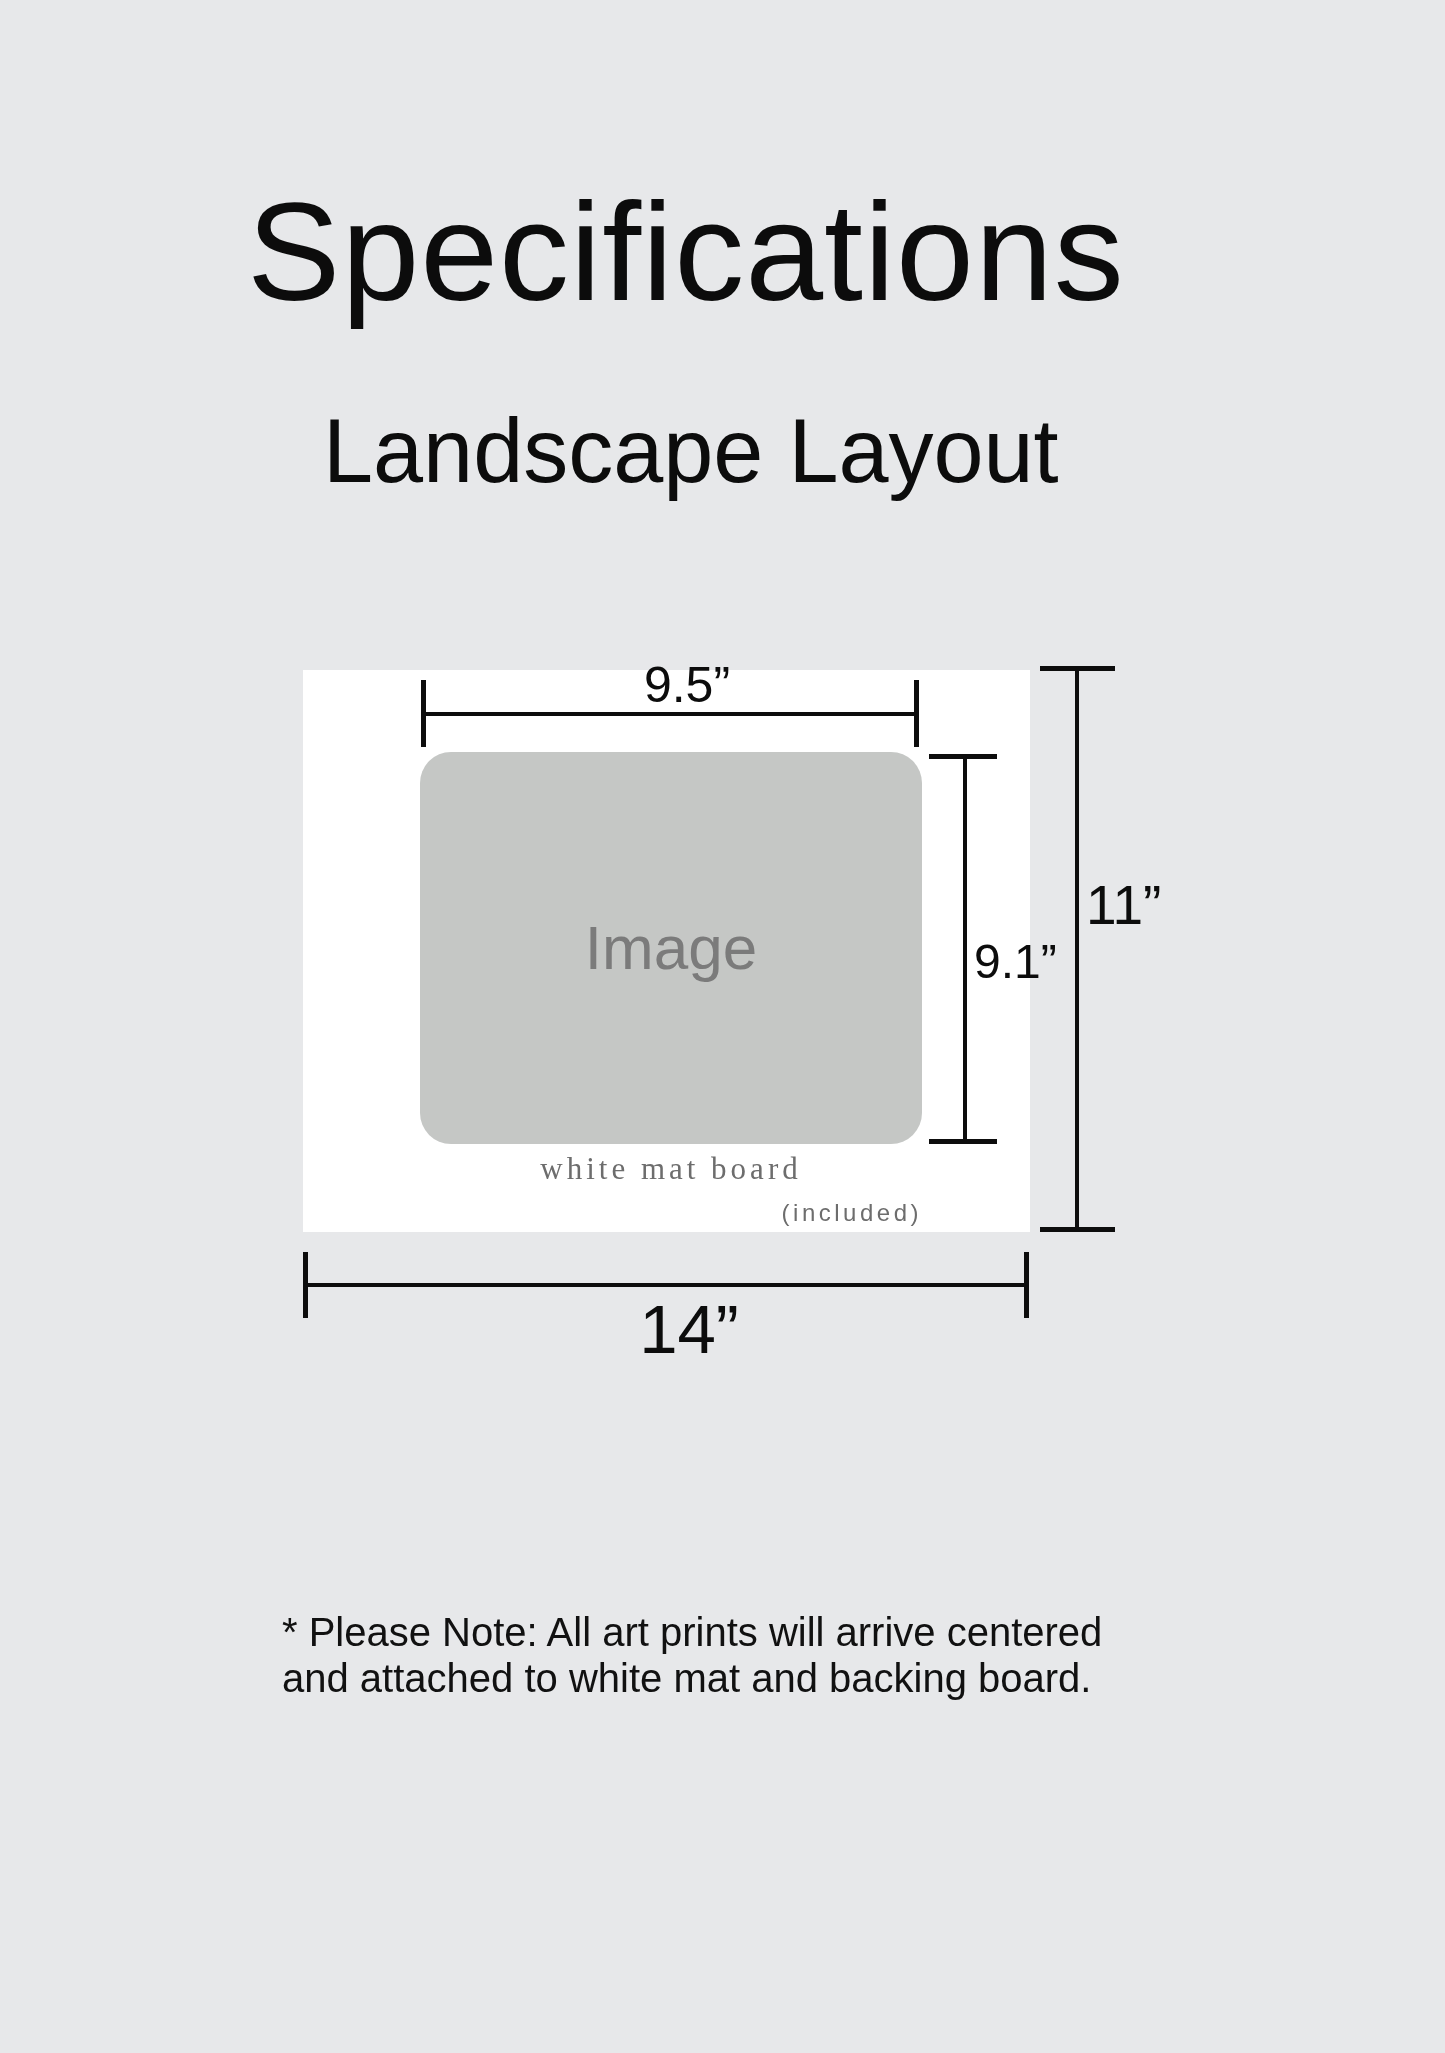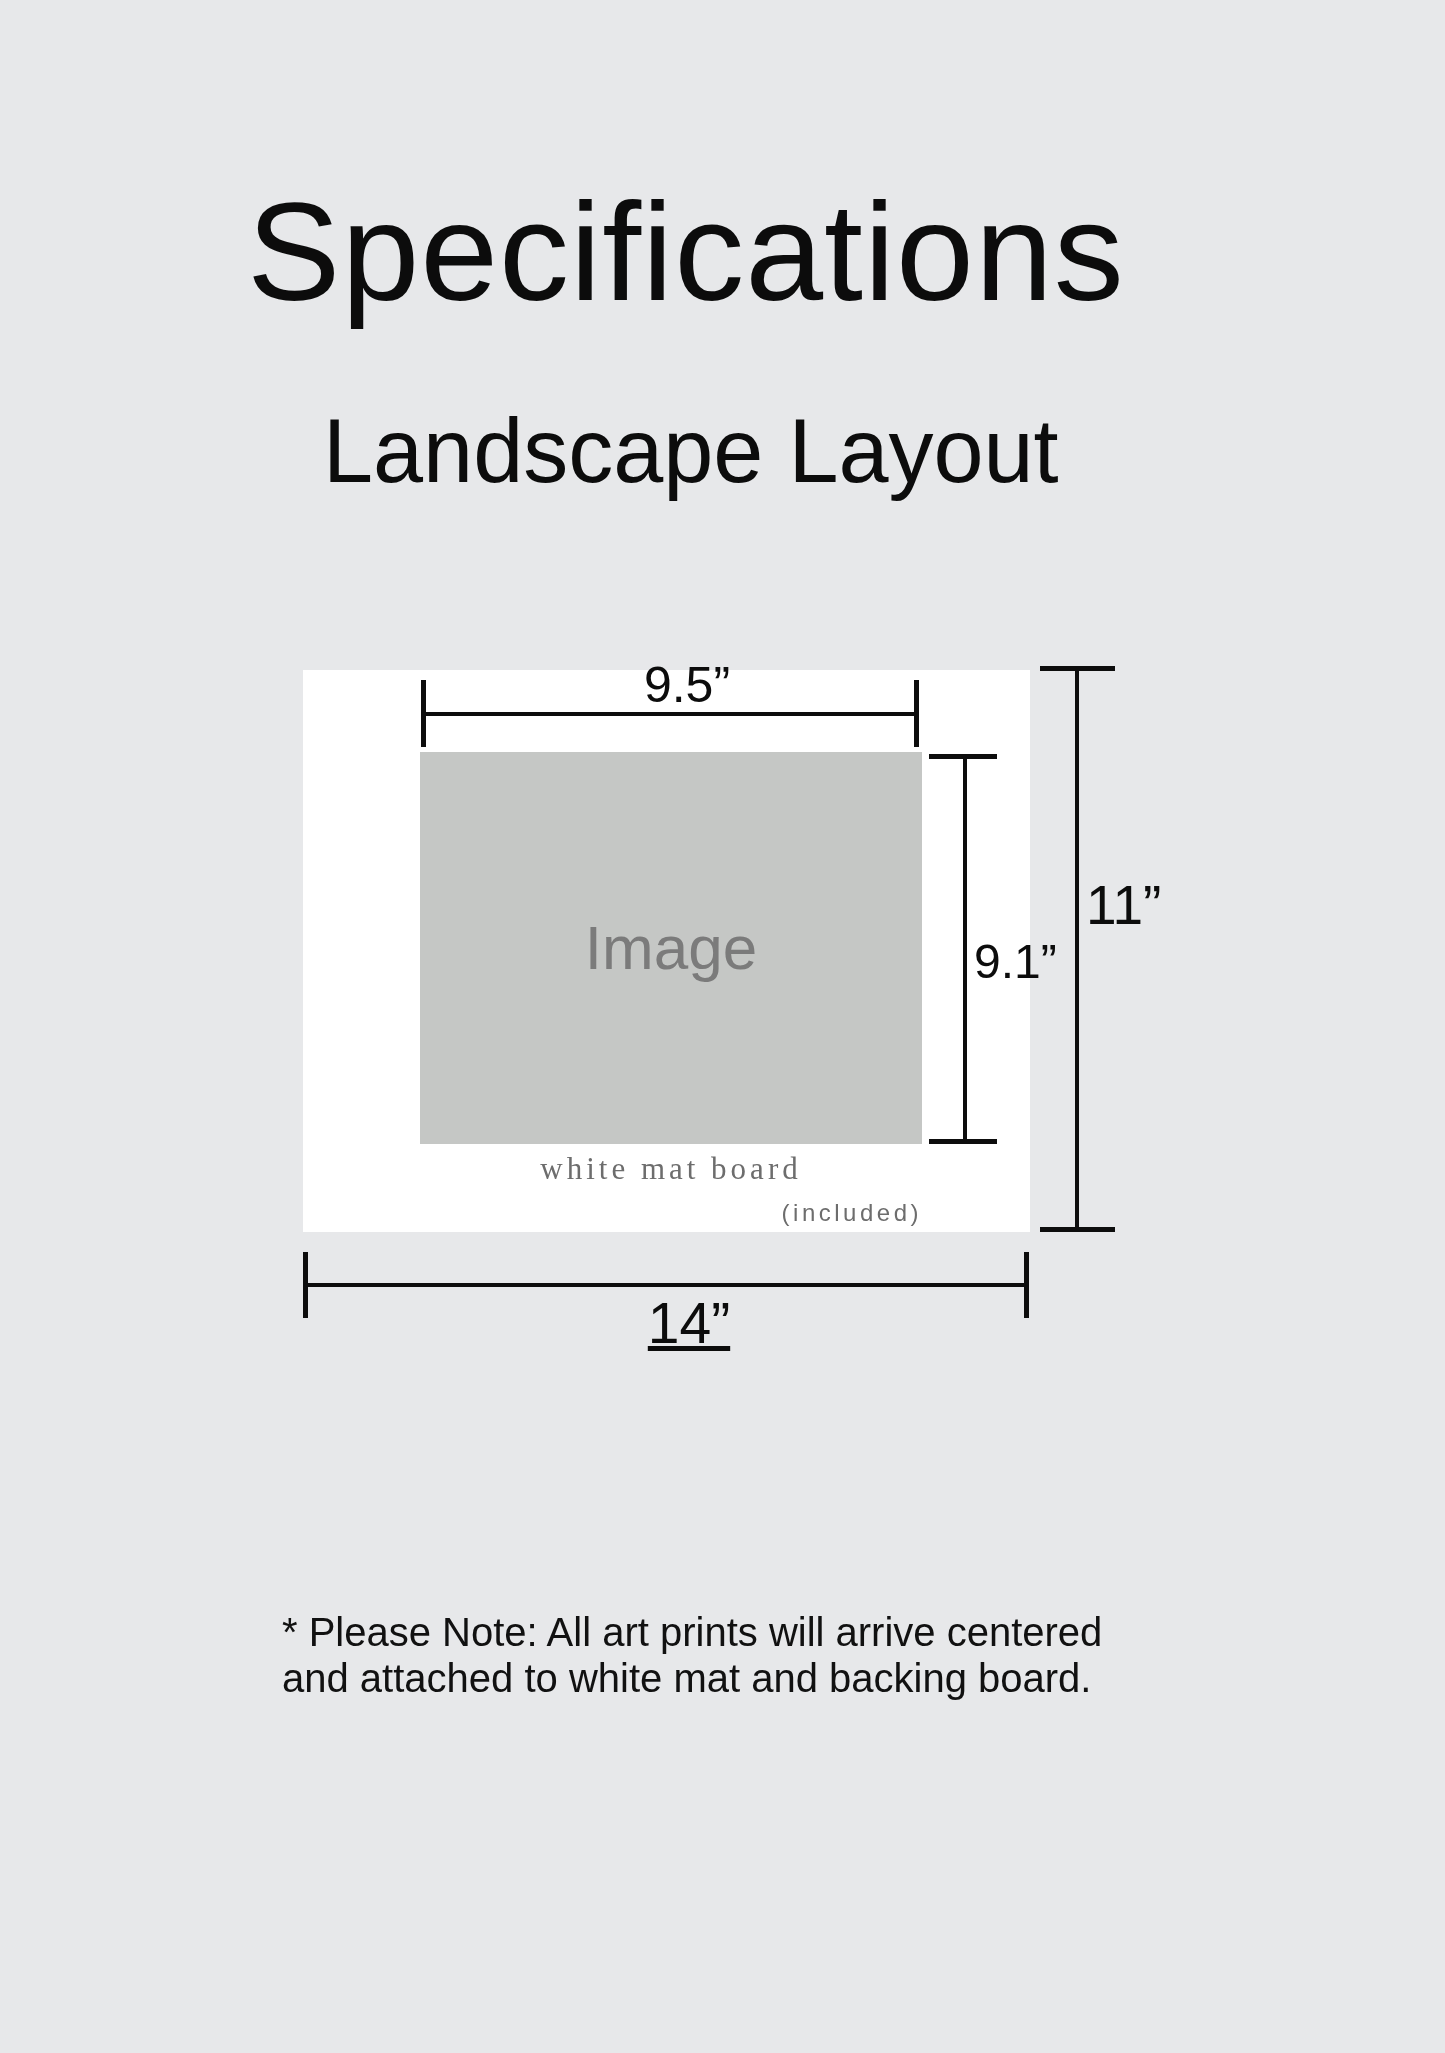--- a/index.html
+++ b/index.html
@@ -32,21 +32,21 @@
   }
   .board{
     position:absolute;left:303px;top:670px;
     width:727px;height:562px;
     background:var(--mat-board);
   }
   .image-rect{
     position:absolute;left:420px;top:752px;
     width:502px;height:392px;
     background:var(--image-fill);
-    display:flex;align-items:center;justify-content:center;
+    display:flex;align-items:center;justify-content:center;border-radius:31px;
   }
   .image-label{
     font-size:62px;color:var(--image-text);line-height:1;
   }
   .caption{
     position:absolute;left:420px;top:1147px;width:502px;
     text-align:center;color:var(--caption-text);
   }
   .caption-line1{font-size:31px;line-height:44px;letter-spacing:4px;font-family:Liberation Serif, serif;}
   .caption-line2{font-size:24px;line-height:44px;letter-spacing:3.5px;text-align:right;}
@@ -63,21 +63,21 @@
   .dim-ih-label{position:absolute;left:974px;top:938px;font-size:48px;line-height:1;}
   
   .dim-mh-line{left:1075px;top:666px;width:4px;height:566px;}
   .dim-mh-capt{left:1040px;top:666px;width:75px;height:5px;}
   .dim-mh-capb{left:1040px;top:1227px;width:75px;height:5px;}
   .dim-mh-label{position:absolute;left:1086px;top:878px;font-size:55px;line-height:1;}
   
   .dim-mw-line{left:303px;top:1283px;width:726px;height:4px;}
   .dim-mw-capl{left:303px;top:1252px;width:5px;height:66px;}
   .dim-mw-capr{left:1024px;top:1252px;width:5px;height:66px;}
-  .dim-mw-label{position:absolute;left:326px;top:1295px;width:726px;text-align:center;font-size:57px;line-height:1;text-decoration:underline;}
+  .dim-mw-label{position:absolute;left:326px;top:1295px;width:726px;text-align:center;font-size:69px;line-height:1;}
   .note{
     position:absolute;left:282px;top:1581px;
     font-size:40px;line-height:46px;color:#111;
     white-space:nowrap;
     margin-top:28px;
   }
 </style>
 </head>
 <body>
 

